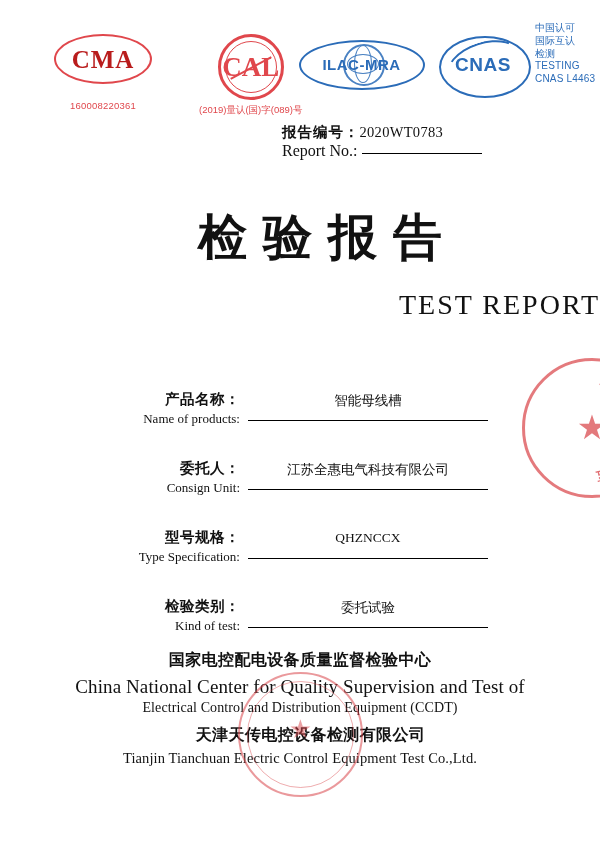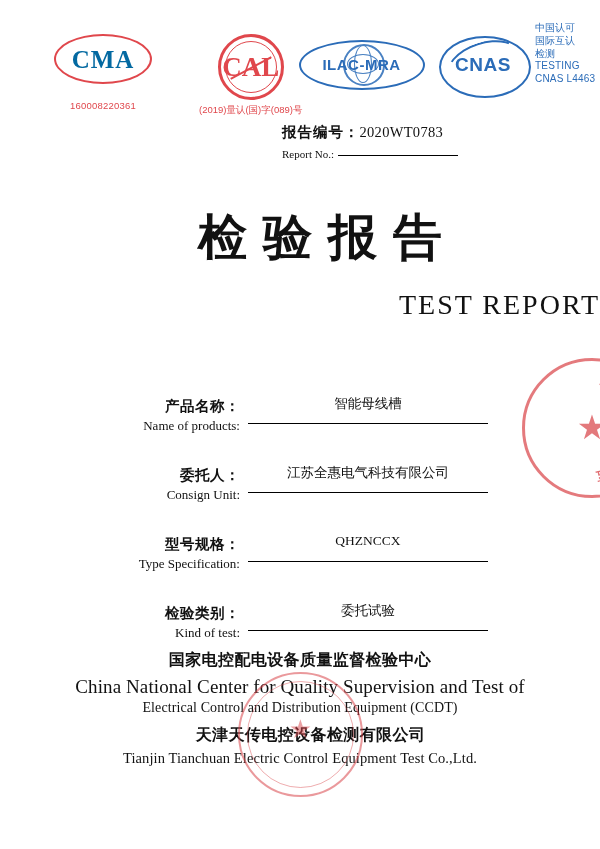--- a/index.html
+++ b/index.html
@@ -42,21 +42,21 @@
     width: 94px;
     height: 46px;
     border: 2.5px solid #e0474c;
     border-radius: 50%;
     position: relative;
     display: flex;
     align-items: center;
     justify-content: center;
   }
   .cma-text {
-    color: #0369a1;
+    color: #b91c1c;
     font-family: "Liberation Serif", serif;
     font-weight: bold;
     font-size: 25px;
     letter-spacing: 1px;
     line-height: 1;
   }
   .cma-code {
     margin-top: 16px;
     color: #e0474c;
     font-size: 9.5px;
@@ -215,22 +215,22 @@
     font-size: 14.5px;
     font-family: "Liberation Serif", serif;
     white-space: nowrap;
   }
   .report-no .label-cn { font-weight: bold; letter-spacing: 1px; }
   .report-no .value {
     font-family: "Liberation Serif", serif;
     letter-spacing: 0.3px;
   }
   .report-no .line2 {
-    font-size: 11px;
-    margin-top: 6px;
+    font-size: 16px;
+    margin-top: 0;
     white-space: nowrap;
   }
   .report-no .rule {
     display: inline-block;
     width: 120px;
     border-bottom: 1px solid #000;
     margin-left: 4px;
     vertical-align: 2px;
   }
 
@@ -261,21 +261,21 @@
 
   
   .fields {
     position: absolute;
     top: 390px;
     left: 118px;
     width: 370px;
   }
   .field-row {
     display: flex;
-    align-items: flex-end;
+    align-items: flex-start;
     margin-bottom: 25px;
     height: 44px;
   }
   .field-label {
     width: 122px;
     text-align: right;
     padding-right: 8px;
     flex: 0 0 122px;
   }
   .field-label .cn {

